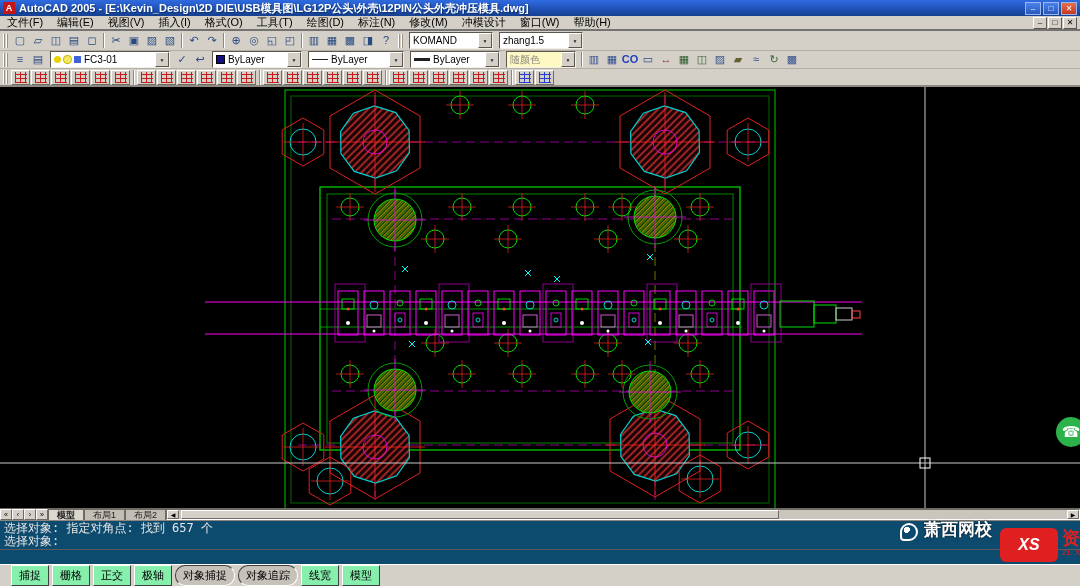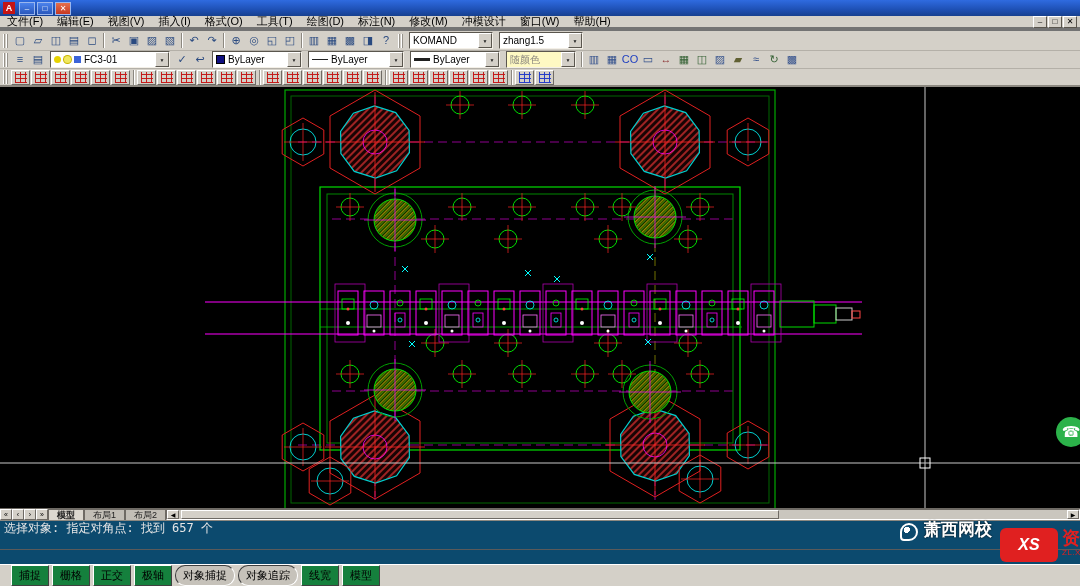--- a/index.html
+++ b/index.html
@@ -9,21 +9,21 @@
 
   
   .titlebar{height:16px;background:linear-gradient(180deg,#2f6be0 0%,#1e50b4 60%,#16408f 100%);display:flex;align-items:center;color:#fff;font-size:11px;padding:0 3px;white-space:nowrap;overflow:hidden;}
   .app-icon{width:12px;height:12px;background:#c41414;color:#fff;font-size:9px;font-weight:bold;text-align:center;line-height:12px;margin-right:4px;flex:0 0 auto;}
   .title-text{flex:1;overflow:hidden;text-overflow:ellipsis;font-weight:bold;text-shadow:1px 1px 1px #08306e;}
   .win-btns{display:flex;gap:2px;flex:0 0 auto;}
   .wbtn{width:16px;height:13px;background:linear-gradient(180deg,#4b82ec,#2a58bc);border:1px solid #9ab6ee;color:#fff;font-size:8px;line-height:11px;text-align:center;}
   .wbtn.close{background:linear-gradient(180deg,#e4704c,#c53823);}
 
   
-  .menubar{height:15px;background:#d4d0c8;display:flex;align-items:center;border-bottom:4px solid #737373;}
+  .menubar{height:15px;background:#d4d0c8;display:flex;align-items:center;border-bottom:2px solid #737373;}
   .menu-items{display:flex;}
   .menu-item{font-size:11px;padding:1px 7px;color:#000;}
   .child-btns{margin-left:auto;display:flex;gap:1px;padding-right:3px;}
   .cbtn{width:14px;height:12px;font-size:8px;line-height:10px;text-align:center;background:#d4d0c8;border:1px solid;border-color:#fff #5a564e #5a564e #fff;color:#000;}
 
   
   .tb{display:flex;align-items:center;background:#d4d0c8;}
   .tb1{height:20px;border-bottom:1px solid #b4b0a8;}
   .tb2{height:18px;border-bottom:1px solid #b4b0a8;}
   .tb3{height:17px;border-bottom:1px solid #8c8880;}
@@ -64,38 +64,39 @@
   
   .cmdarea{height:44px;background:#0c4a6e;color:#e6e6e6;font-family:"DejaVu Sans Mono",monospace;font-size:12px;border-top:1px solid #8c8880;}
   .cmd-history{height:29px;padding:1px 4px;overflow:hidden;border-bottom:1px solid #5a5a5a;}
   .cmdline{line-height:13px;white-space:pre;}
   .cmd-input{padding:1px 4px;line-height:12px;}
 
   
   .statusbar{height:22px;display:flex;align-items:center;background:#d4d0c8;border-top:1px solid #fff;padding:0 3px;}
   .coords{background:#000;color:#f0f0f0;font-size:11px;padding:2px 8px;min-width:168px;border:1px solid;border-color:#404040 #fff #fff #404040;font-family:"DejaVu Sans Mono",monospace;}
   .toggles{display:flex;gap:3px;margin-left:8px;}
-  .toggle{font-size:11px;padding:2px 7px;background:#15803d;border:1px solid;border-color:#fff #404040 #404040 #fff;color:#000;}
+  .toggle{font-size:11px;padding:2px 7px;background:#86efac;border:1px solid;border-color:#fff #404040 #404040 #fff;color:#000;}
   .toggle.pressed{border-color:#404040 #fff #fff #404040;background:#c6c2ba;border-radius:10px;}
 
   
   .wm-school{position:absolute;left:900px;top:518px;z-index:10;display:flex;align-items:flex-end;color:#fff;font-size:17px;font-weight:bold;pointer-events:none;text-shadow:0 0 2px #000;}
   .wm-logo{width:18px;height:18px;border:2px solid #fff;border-radius:50% 50% 50% 4px;margin-right:6px;background:radial-gradient(circle at 35% 35%,#fff 0 3px,transparent 3px);}
   .wm-brand{position:absolute;left:1000px;top:528px;z-index:10;display:flex;align-items:flex-start;pointer-events:none;}
   .wm-xs{width:58px;height:34px;background:#e02020;border-radius:6px;color:#fff;font-style:italic;font-weight:bold;font-size:16px;display:flex;align-items:center;justify-content:center;margin-right:4px;}
   .wm-name{color:#e02020;font-size:18px;font-weight:bold;line-height:20px;letter-spacing:2px;}
   .wm-url{color:#e02020;font-size:8px;letter-spacing:.5px;}
 </style>
 </head>
 <body>
 
 <div class="window">
 
   <div class="titlebar">
     <div class="app-icon">A</div>
+    <span class="title-text">AutoCAD 2005 - [E:\Kevin_Design\2D DIE\USB模具图\LG12P公头\外壳\12PIN公头外壳冲压模具.dwg]</span>
     <div class="win-btns" id="winbtns">
         <div class="wbtn">–</div>
         <div class="wbtn">□</div>
         <div class="wbtn close">✕</div>
       </div>
   </div>
 
   <div class="menubar">
     <div class="menu-items" id="menu-items">
         <span class="menu-item">文件(F)</span>
@@ -235,21 +236,21 @@
         <div class="combo-arrow">▼</div>
       </div>
       <div class="tsep"></div>
       <div class="tbtn">
         <span style="color: rgb(51, 80, 140);">▥</span>
       </div>
       <div class="tbtn">
         <span style="color: rgb(51, 80, 140);">▦</span>
       </div>
       <div class="tbtn">
-        <span style="color: rgb(32, 64, 192);">CO</span>
+        <span style="color: rgb(32, 64, 192); font-weight: bold;">CO</span>
       </div>
       <div class="tbtn">
         <span style="color: rgb(51, 80, 140);">▭</span>
       </div>
       <div class="tbtn">
         <span style="color: rgb(140, 51, 51);">↔</span>
       </div>
       <div class="tbtn">
         <span style="color: rgb(51, 96, 51);">▦</span>
       </div>
@@ -630,20 +631,21 @@
       <div class="hscroll">
         <span class="harr">◀</span>
         <div class="hthumb"></div>
         <span class="harr right">▶</span>
       </div>
     </div>
 
   <div class="cmdarea">
     <div class="cmd-history" id="cmdhist">
         <div class="cmdline">选择对象: 指定对角点: 找到 657 个</div>
+        <div class="cmdline">选择对象:</div>
       </div>
   </div>
 
   <div class="statusbar">
     <div class="toggles" id="toggles">
         <div class="toggle">捕捉</div>
         <div class="toggle">栅格</div>
         <div class="toggle">正交</div>
         <div class="toggle">极轴</div>
         <div class="toggle pressed">对象捕捉</div>

